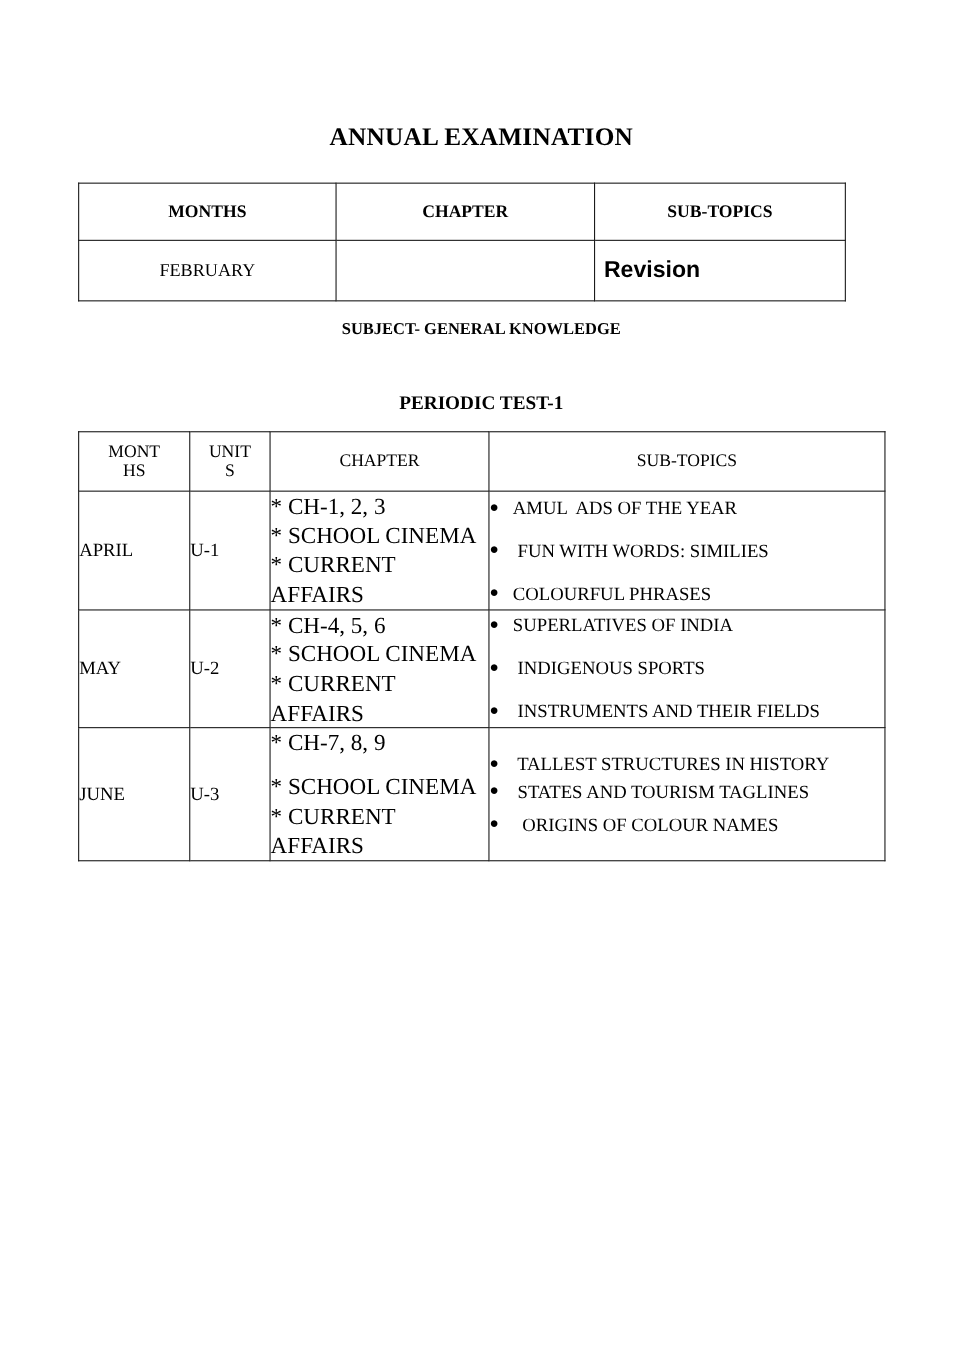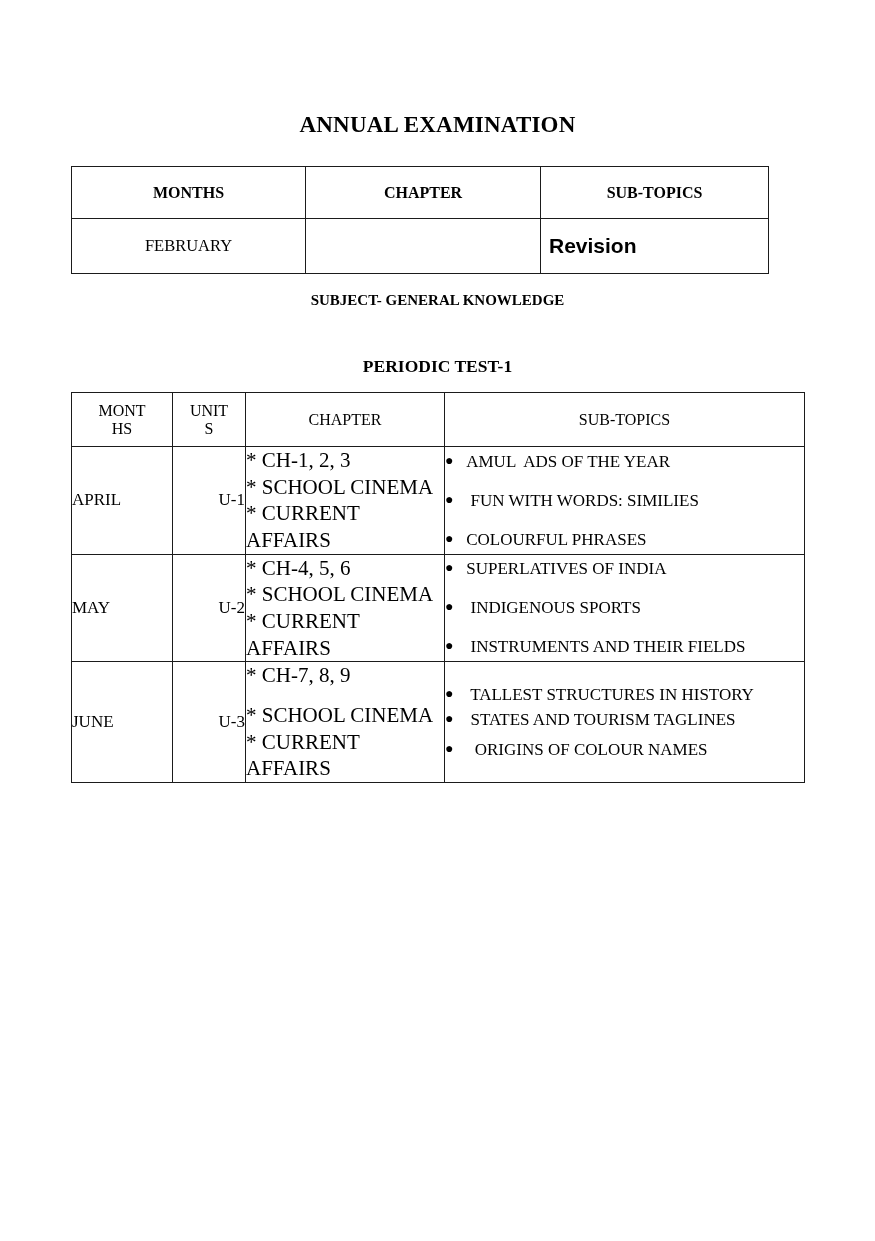--- a/index.html
+++ b/index.html
@@ -122,21 +122,21 @@
     padding: 2px 3px;
   }
 
   .cell-month {
     text-align: left;
     padding-left: 9px;
     font-size: 17px;
     vertical-align: middle;
   }
   .cell-unit {
-    text-align: right;
+    text-align: left;
     padding-left: 9px;
     font-size: 17px;
     vertical-align: middle;
   }
 
   .cell-chapter {
     vertical-align: top;
     padding: 5px 4px 5px 8px;
     font-size: 21px;
     line-height: 1.27;

